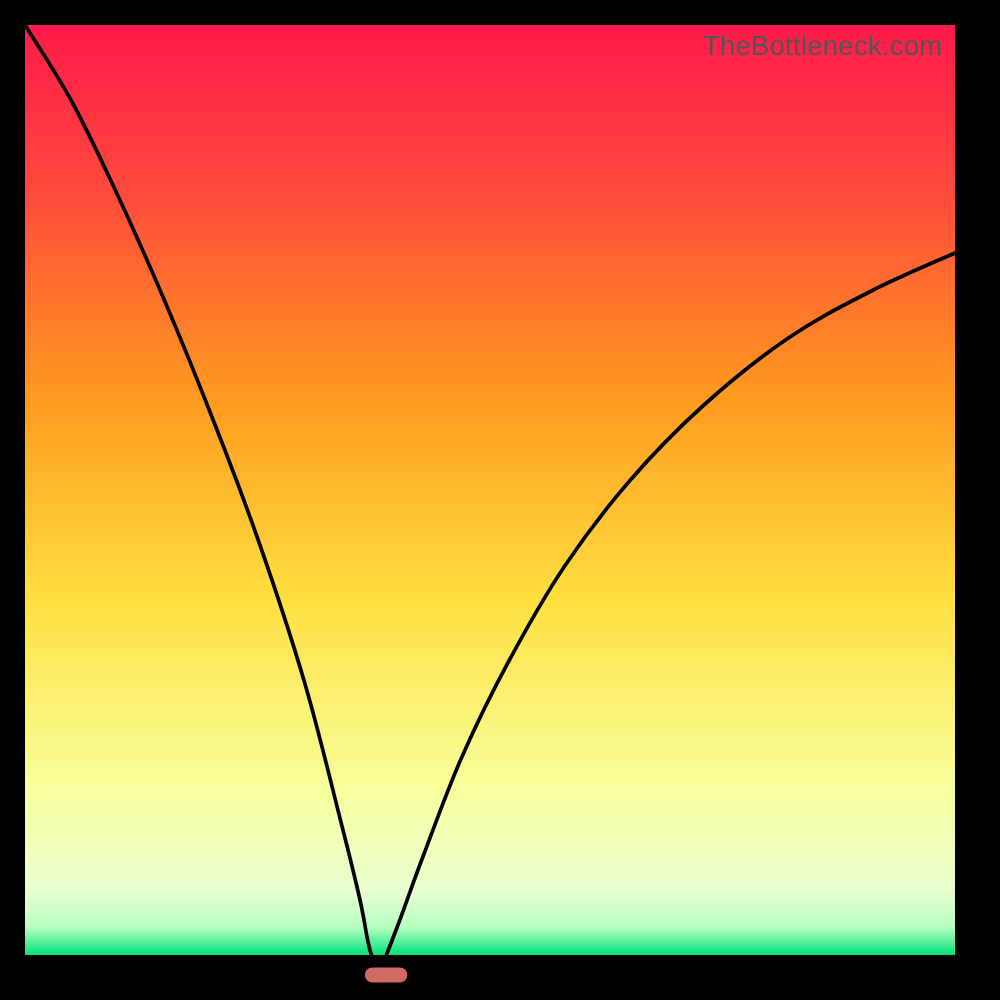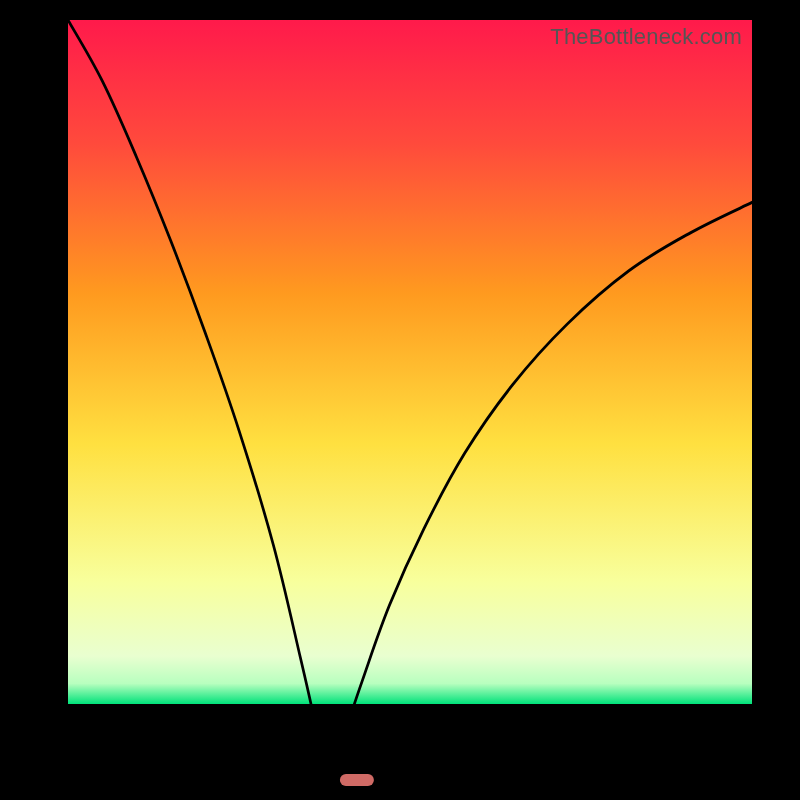--- a/index.html
+++ b/index.html
@@ -8,24 +8,23 @@
     width: 800px;
     height: 800px;
     background: #000;
     overflow: hidden;
     font-family: Arial, Helvetica, sans-serif;
   }
   .frame {
     position: absolute;
     left: 20px;
     top: 20px;
-    width: 684px;
+    width: 744px;
     height: 760px;
     box-sizing: border-box;
-    margin-left: 48px;
   }
   .gradient {
     position: absolute;
     inset: 0;
   }
   .watermark {
     position: absolute;
     top: 4px;
     right: 10px;
     font-size: 22px;

